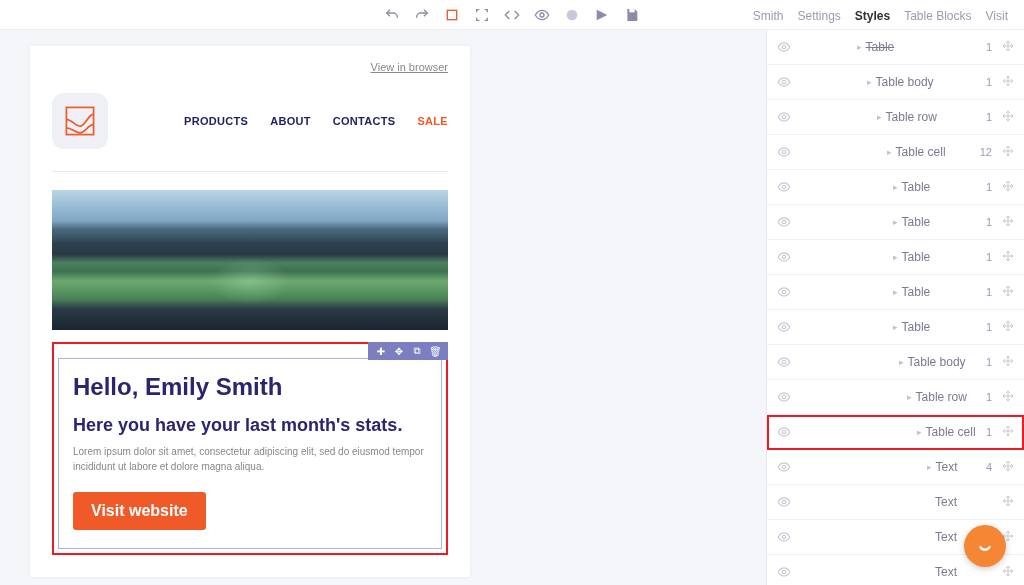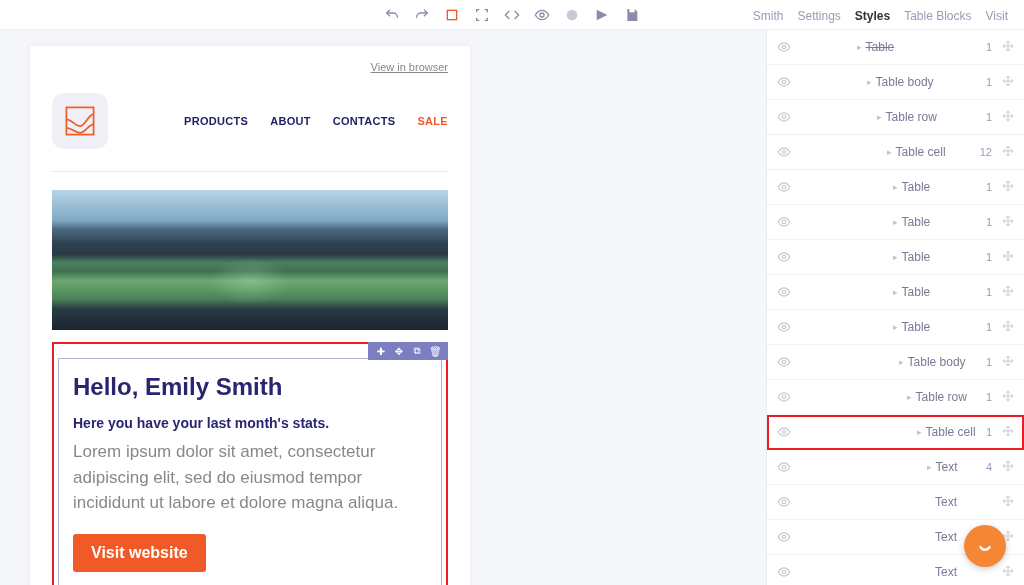--- a/index.html
+++ b/index.html
@@ -25,22 +25,22 @@
 .nav-links span { color: #1d1f63; cursor: pointer; }
 .nav-links .sale { color: #f05a28; }
 .divider { height: 1px; background: #e8e8ef; margin-bottom: 18px; }
 .hero-img { width: 100%; height: 140px; margin-bottom: 12px; background: linear-gradient(180deg, #b8d4e8 0%, #7fa8c4 22%, #4a6880 28%, #3a5565 34%, #2d4050 38%, #2a3a44 46%, #4a8060 52%, #3d7050 58%, #6da870 65%, #5a9560 72%, #4a8058 78%, #2a3a44 85%, #1a2530 100%); position: relative; overflow: hidden; }
 .hero-img::before { content:''; position:absolute; left:40%; right:40%; top:48%; bottom:18%; background: radial-gradient(ellipse at center, rgba(200,255,210,0.25), transparent 70%); }
 .selected-outline { border: 2px solid #ed1c24; position: relative; }
 .selected-handles { position: absolute; top: -2px; right: -2px; height: 18px; width: 80px; background: #7b7fbf; display: flex; align-items: center; justify-content: space-around; padding: 0 4px; }
 .selected-handles span { color: #fff; font-size: 10px; width: 12px; text-align: center; cursor: pointer; }
 .card-inner { border: 1px solid #b0b0d0; padding: 14px 14px 18px 14px; margin: 14px 4px 4px 4px; }
 .card-title { font-size: 24px; font-weight: 700; color: #2a2570; margin-bottom: 14px; }
-.card-sub { font-size: 14px; font-weight: 700; color: #2a2570; margin-bottom: 8px; }
-.card-body { font-size: 17px; color: #888; line-height: 1.5; margin-bottom: 18px; }
+.card-sub { font-size: 18px; font-weight: 700; color: #2a2570; margin-bottom: 8px; }
+.card-body { font-size: 10px; color: #888; line-height: 1.5; margin-bottom: 18px; }
 .cta-btn { display: inline-block; background: #f05a28; color: #fff; font-size: 16px; font-weight: 700; padding: 10px 18px; border-radius: 3px; cursor: pointer; }
 
 
 .layers-panel { position: absolute; right: 0; top: 30px; width: 258px; bottom: 0; background: #fff; border-left: 1px solid #e8e8ef; overflow: hidden; }
 .layer-row { height: 35px; border-bottom: 1px solid #f0f0f5; display: flex; align-items: center; font-size: 12px; color: #7a7a95; position: relative; padding-right: 10px; }
 .layer-row .eye { width: 34px; display: flex; justify-content: center; color: #c8c8d6; }
 .layer-row .label { flex: 1; display: flex; align-items: center; gap: 4px; }
 .layer-row .label .chev { color: #c0c0d0; font-size: 9px; }
 .layer-row .count { margin-right: 10px; font-size: 11px; color: #9a9ab5; }
 .layer-row .move { color: #c8c8d6; }

